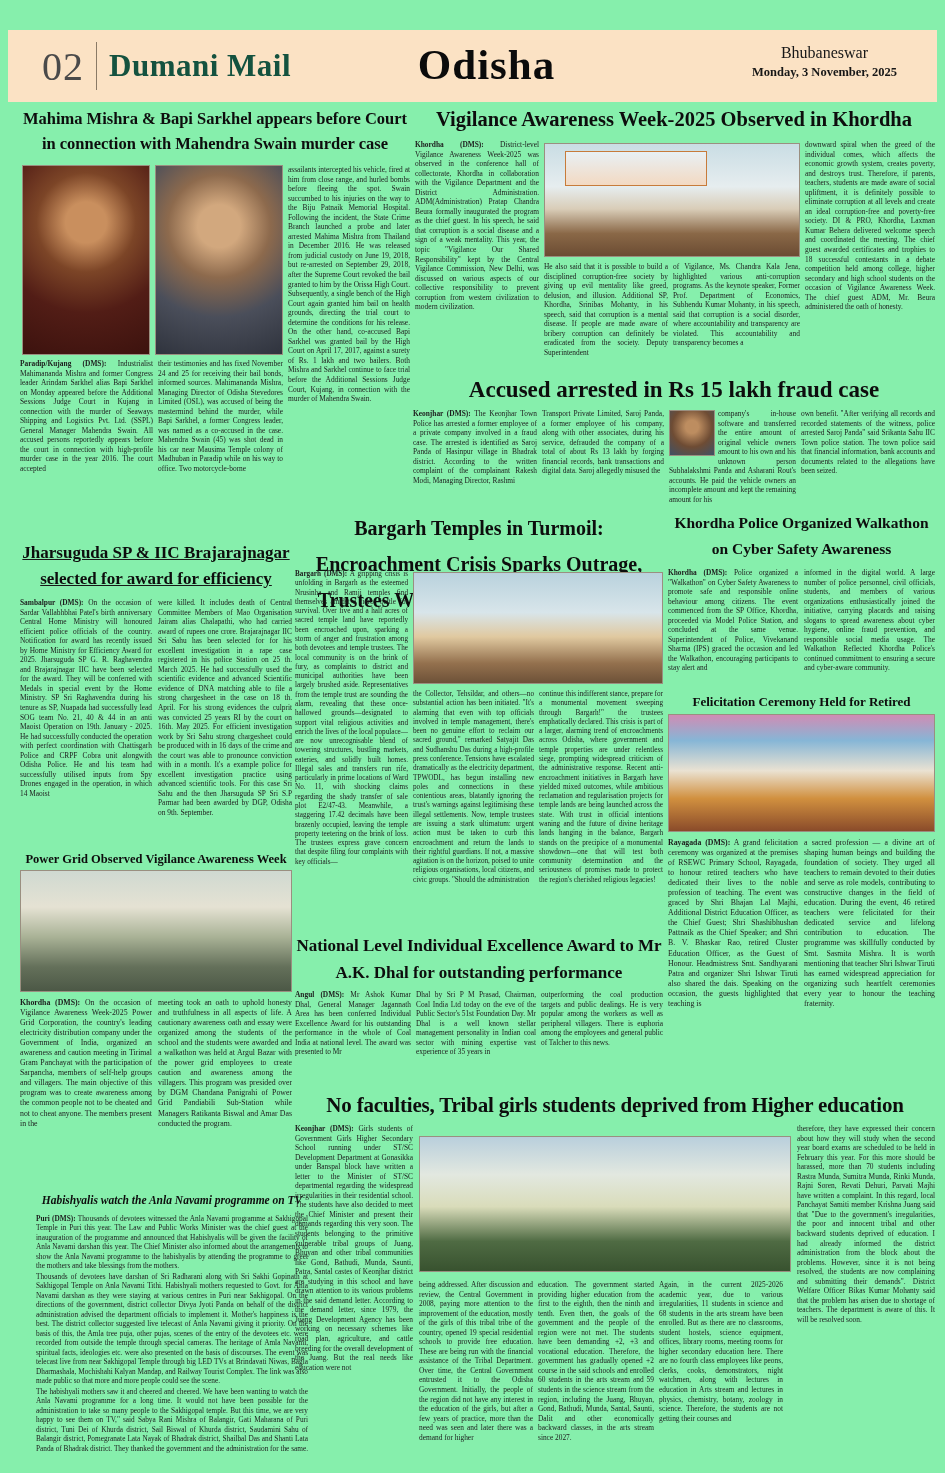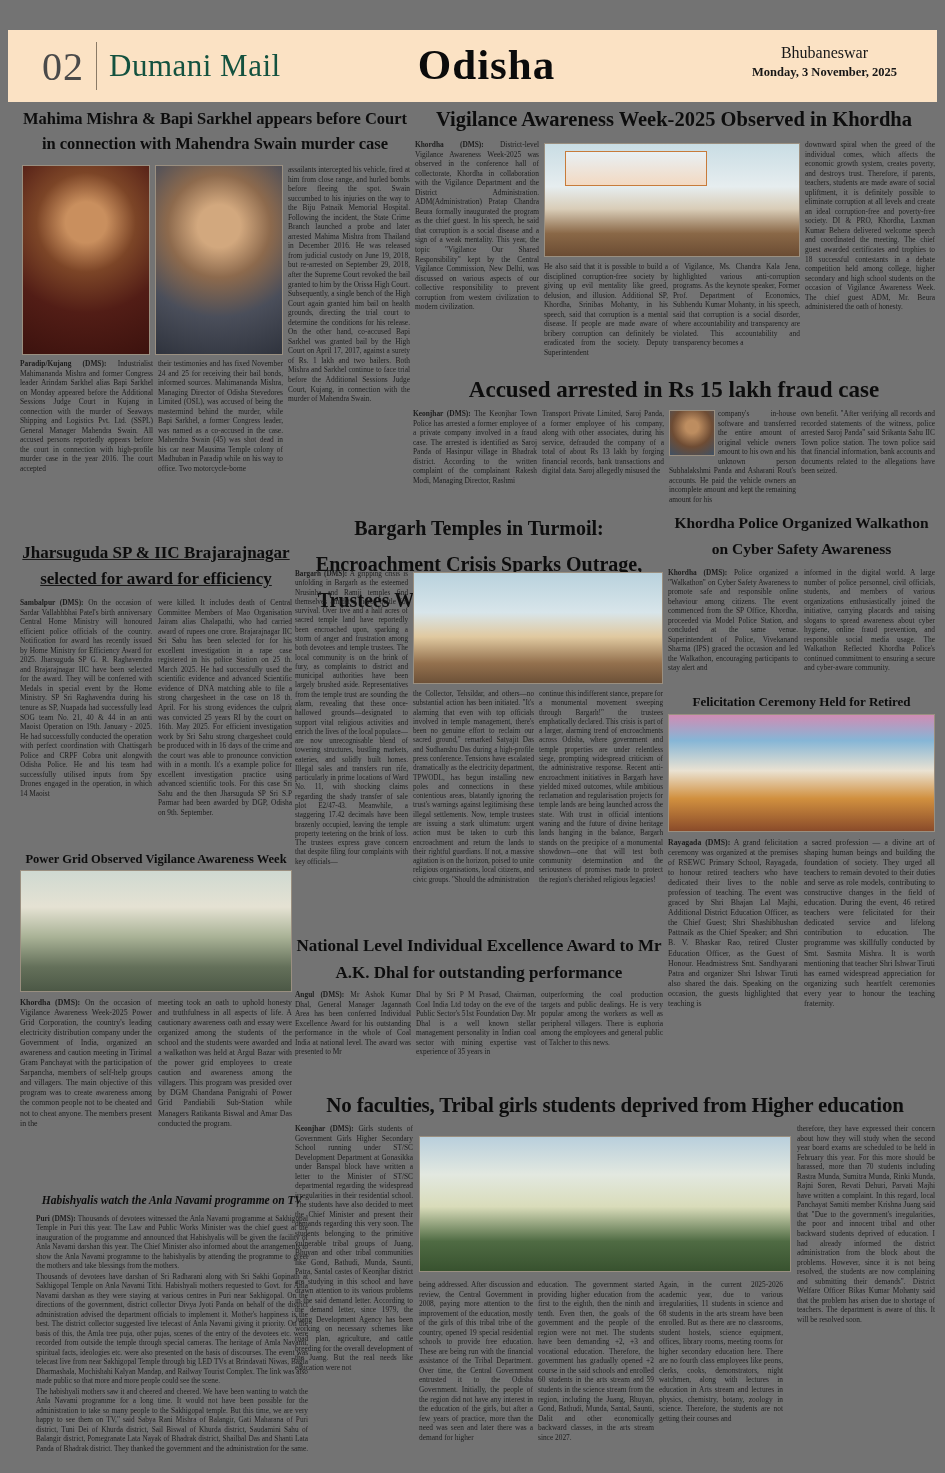--- a/index.html
+++ b/index.html
@@ -1,23 +1,23 @@
 <!DOCTYPE html>
 <html><head>
 <meta charset="utf-8">
 <style>
   html,body{margin:0;padding:0;background:#e9e2d5;}
-  .page{position:relative;width:945px;height:1473px;background:#737373;margin:0 auto;
+  .page{position:relative;width:945px;height:1473px;background:#86efac;margin:0 auto;
         font-family:"Liberation Serif","DejaVu Serif",serif;color:#171717;overflow:hidden;}
   
   .masthead{position:absolute;left:8px;top:30px;width:929px;height:72px;background:#fbe2c4;}
   .mh-left{position:absolute;left:34px;top:8px;display:flex;align-items:center;height:56px;}
   .page-num{font-size:40px;color:#4a4a4a;font-weight:400;letter-spacing:1px;}
   .mh-rule{width:1px;height:48px;background:#8a7a66;margin:0 12px;}
-  .paper-name{font-size:31px;font-weight:normal;color:#14523f;letter-spacing:.5px;}
+  .paper-name{font-size:31px;font-weight:bold;color:#14523f;letter-spacing:.5px;}
   .section-title{position:absolute;left:0;right:0;top:10px;text-align:center;
                  font-size:43px;font-weight:bold;color:#0b0b0b;letter-spacing:1px;padding-left:28px;}
   .mh-right{position:absolute;right:40px;top:12px;text-align:center;line-height:1.35;}
   .mh-city{font-size:16px;font-weight:normal;}
   .mh-date{font-size:12.5px;font-weight:bold;}
   
   .art{position:absolute;}
   .hl{font-weight:bold;text-align:center;color:#0d0d0d;line-height:1.5;}
   .col{position:absolute;font-size:7.4px;line-height:1.29;text-align:justify;overflow:hidden;color:#1c1c1c;}
   .dl{font-weight:bold;}

